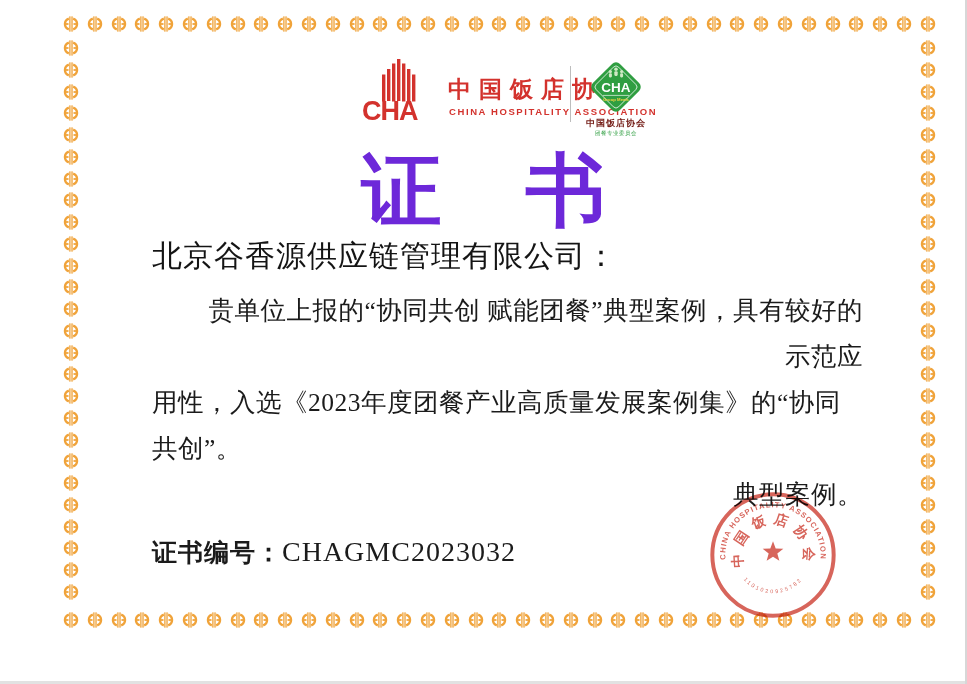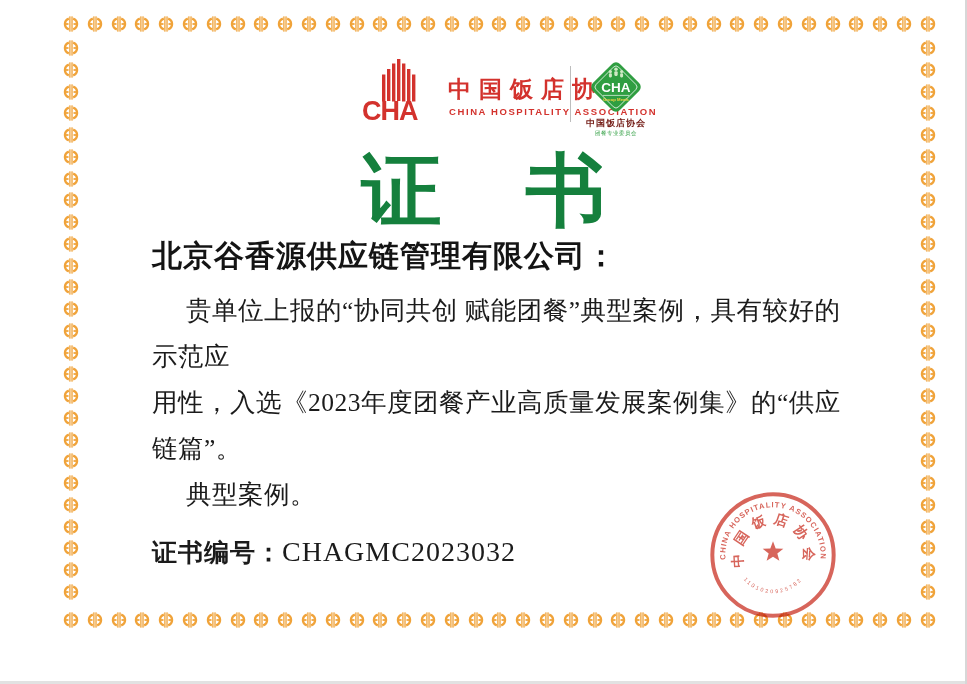--- a/index.html
+++ b/index.html
@@ -19,26 +19,26 @@
   
   .red-mark{position:absolute;left:360px;top:58px;width:84px;height:64px;}
   .red-cn{position:absolute;left:448px;top:74px;font-size:23px;font-weight:600;letter-spacing:8px;color:#d3322d;white-space:nowrap;}
   .red-en{position:absolute;left:449px;top:106px;font-size:9.5px;font-weight:bold;letter-spacing:1.6px;color:#d3322d;font-family:"Liberation Sans","DejaVu Sans",sans-serif;white-space:nowrap;}
   .logo-divider{position:absolute;left:570px;top:66px;width:1px;height:56px;background:#bdbdbd;}
   .green-block{position:absolute;left:583px;top:58px;width:66px;text-align:center;}
   .green-diamond{width:56px;height:58px;display:block;margin:0 auto;}
   .green-cn{font-size:9px;font-weight:bold;color:#76201a;letter-spacing:1px;margin-top:1px;}
   .green-sub{font-size:5.5px;color:#2f9e41;letter-spacing:.5px;}
   
-  .cert-title{position:absolute;left:0;right:0;top:138px;text-align:center;font-size:80px;font-weight:900;color:#15803d;font-family:"DejaVu Serif","Liberation Serif",serif;}
+  .cert-title{position:absolute;left:0;right:0;top:138px;text-align:center;font-size:80px;font-weight:900;color:#6d28d9;font-family:"DejaVu Serif","Liberation Serif",serif;}
   .cert-title .t1{padding-right:84px;}
   
-  .recipient{position:absolute;left:152px;top:236px;font-size:30px;font-weight:bold;letter-spacing:1px;color:#141414;}
+  .recipient{position:absolute;left:152px;top:236px;font-size:30px;font-weight:normal;letter-spacing:1px;color:#141414;}
   .body-text{position:absolute;left:152px;right:104px;top:288px;font-size:25.5px;line-height:46px;color:#1b1b1b;letter-spacing:.5px;}
-  .body-text .indent{text-indent:34px;}
+  .body-text .indent{text-indent:34px;text-align:right;}
   .footer-no{position:absolute;left:152px;top:536px;font-size:25px;white-space:nowrap;}
   .footer-no .lbl{font-weight:bold;letter-spacing:1px;}
   .footer-no .val{font-size:28px;letter-spacing:1px;}
   .footer-date{position:absolute;left:681px;top:534px;font-size:29px;letter-spacing:1px;z-index:2;}
   
   .seal{position:absolute;left:708px;top:490px;width:130px;height:130px;z-index:3;opacity:.82;mix-blend-mode:multiply;pointer-events:none;}
   .hidden-defs{position:absolute;width:0;height:0;overflow:hidden;}
 </style>
 </head>
 <body>
@@ -483,21 +483,21 @@
   </div>
 
   <div class="cert-title">
     <span class="t1">证</span><span class="t2">书</span>
   </div>
 
   <div class="recipient">北京谷香源供应链管理有限公司：</div>
 
   <div class="body-text">
     <div class="indent">贵单位上报的“协同共创 赋能团餐”典型案例，具有较好的示范应</div>
-    <div>用性，入选《2023年度团餐产业高质量发展案例集》的“供应链篇”。</div>
+    <div>用性，入选《2023年度团餐产业高质量发展案例集》的“协同共创”。</div>
     <div class="indent">典型案例。</div>
   </div>
 
   <div class="footer-no">
     <span class="lbl">证书编号：</span><span class="val">CHAGMC2023032</span>
   </div>
 
   <svg class="seal" viewBox="0 0 180 180">
     <circle cx="90" cy="90" r="84" fill="none" stroke="#ce4337" stroke-width="5.5"></circle>
     <path id="sealArcEn" d="M28,112.6 A66,66 0 1 1 152,112.6" fill="none"></path>

